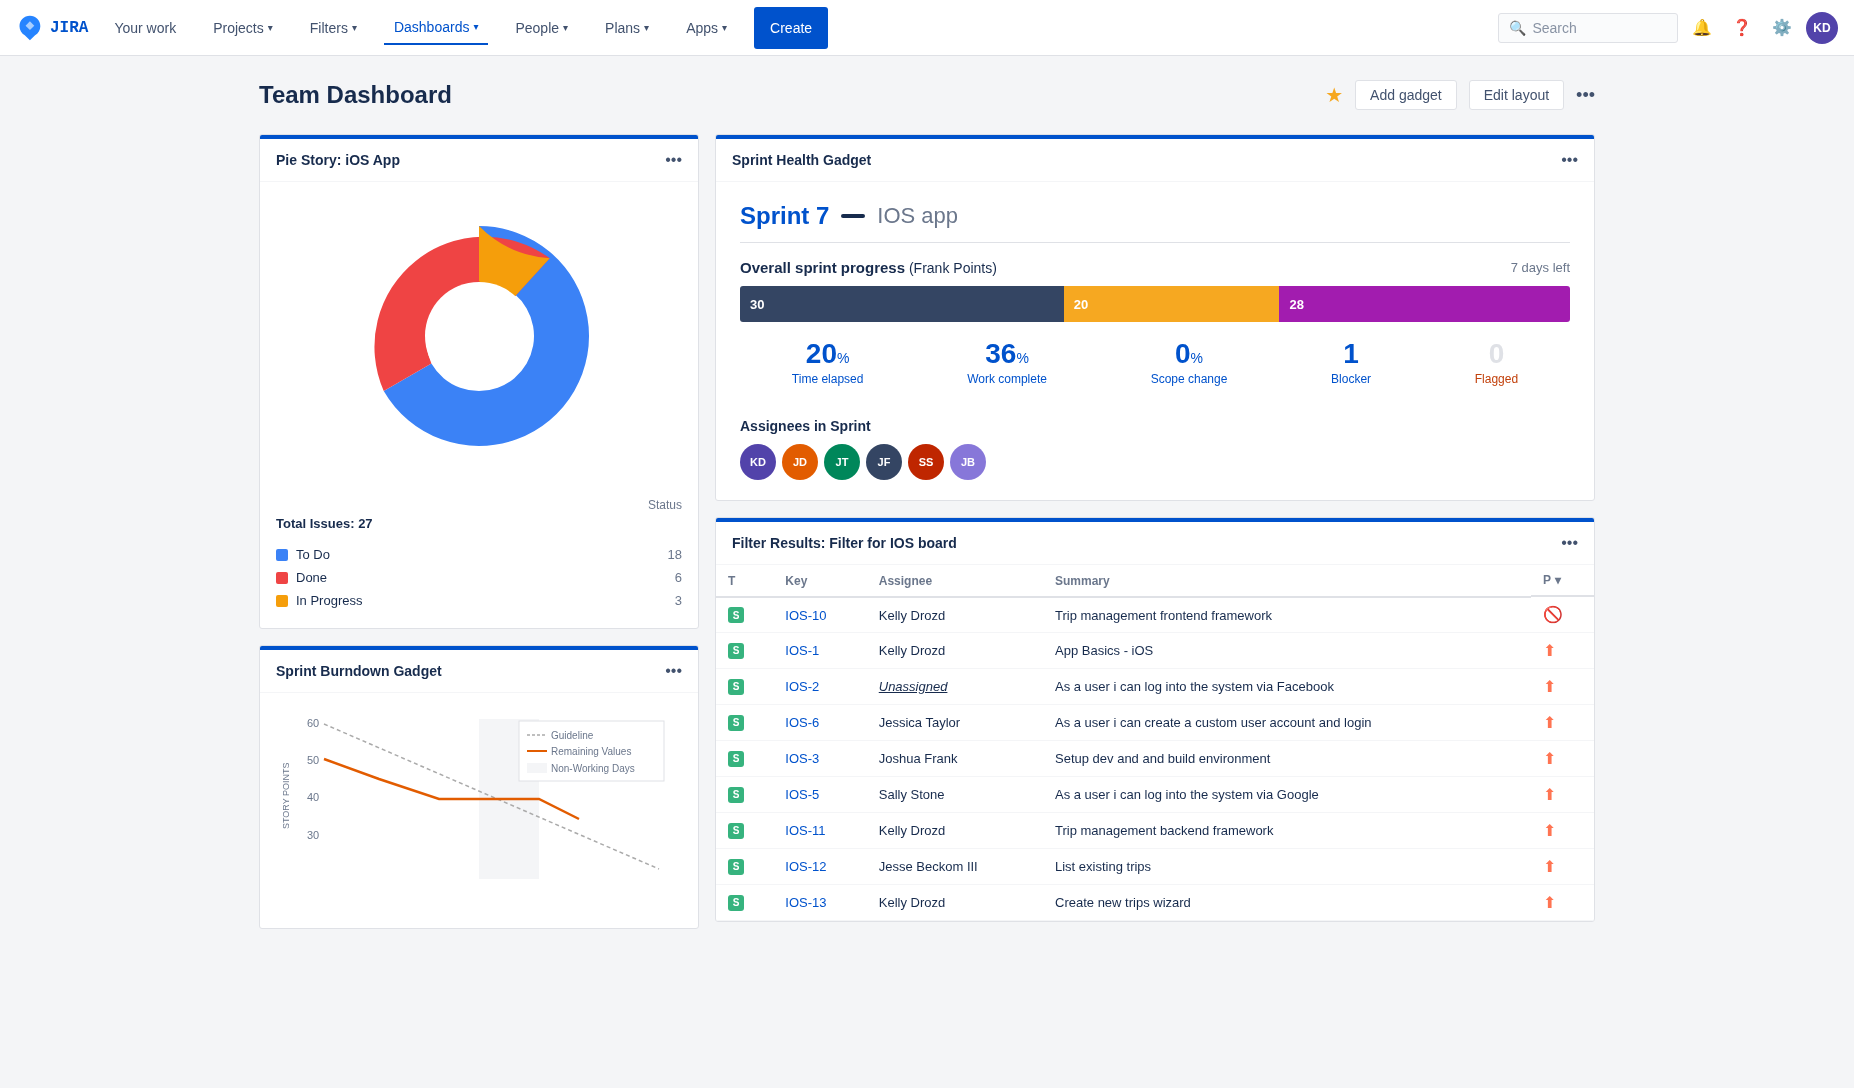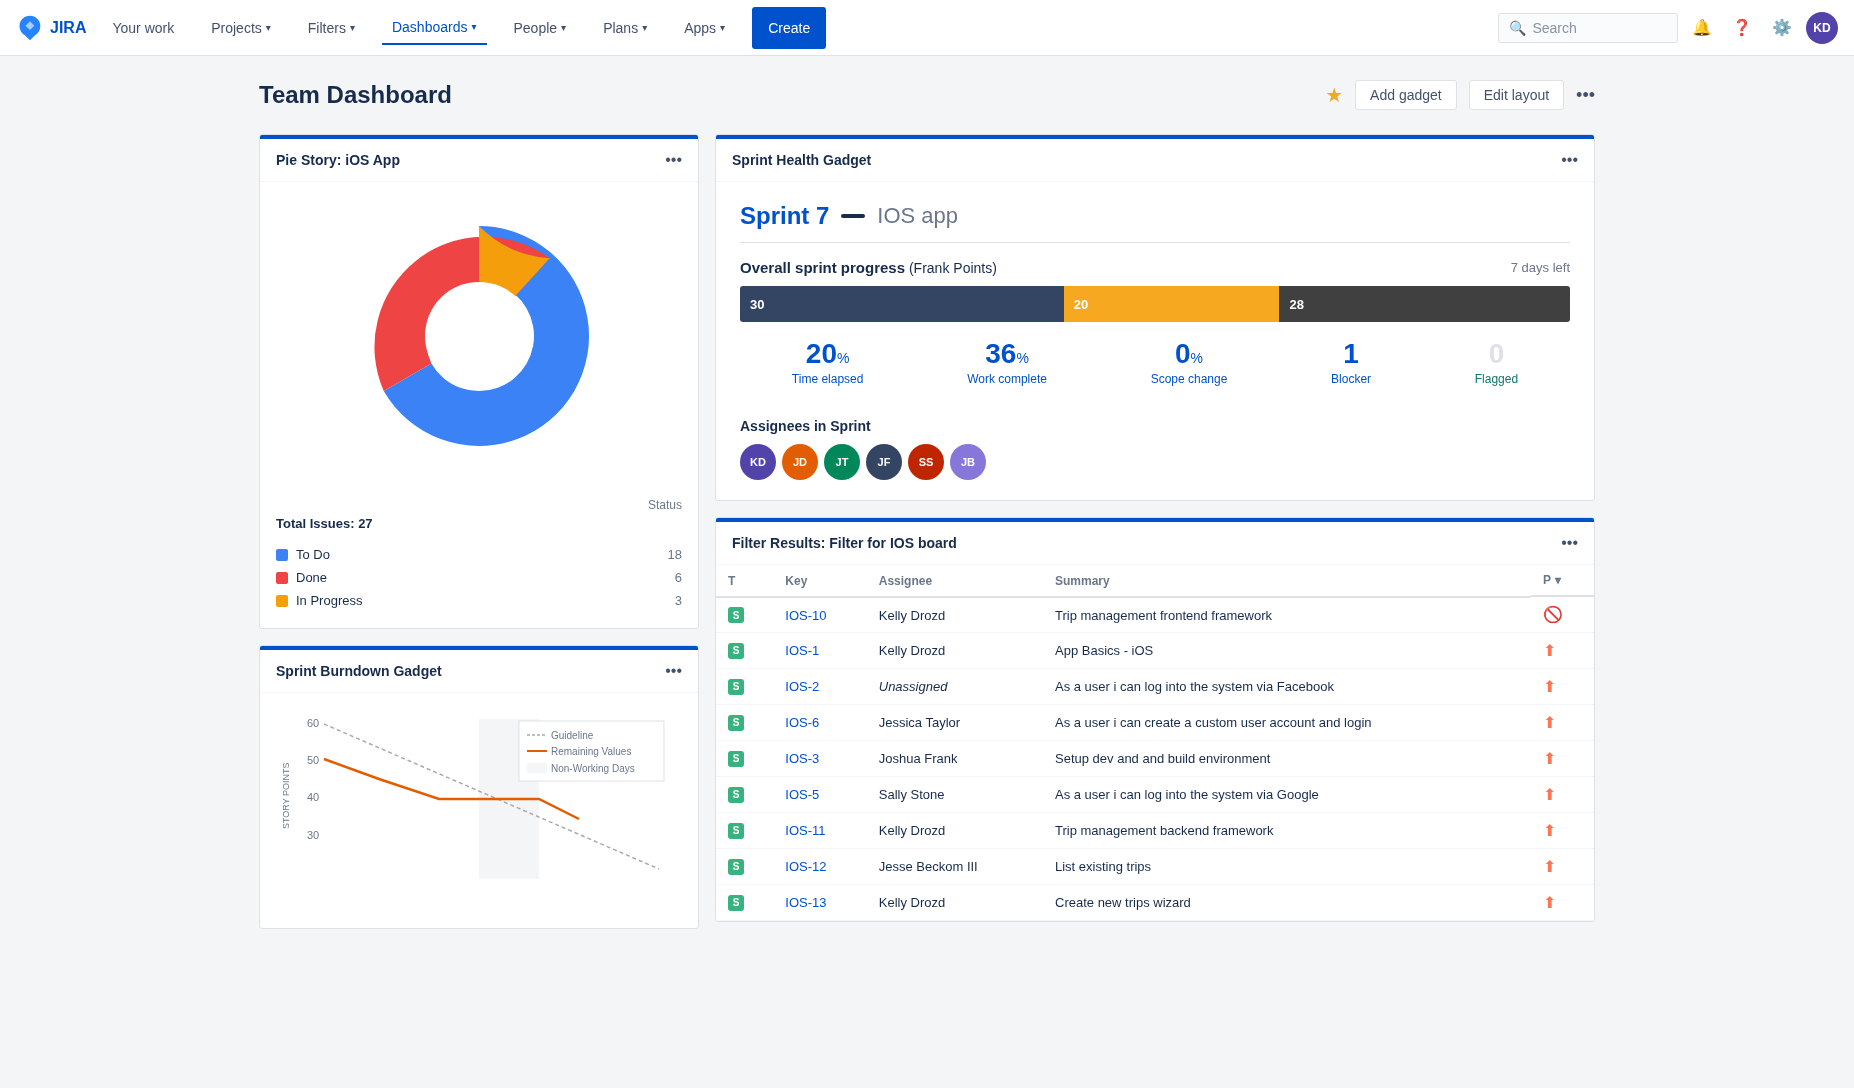--- a/index.html
+++ b/index.html
@@ -5,21 +5,21 @@
     * { box-sizing: border-box; margin: 0; padding: 0; }
     body { font-family: -apple-system, BlinkMacSystemFont, 'Segoe UI', sans-serif; background: #f4f5f7; color: #172b4d; font-size: 14px; }
 
     
     .navbar {
       display: flex; align-items: center; background: #fff; height: 56px;
       padding: 0 16px; border-bottom: 1px solid #dfe1e6; position: sticky; top: 0; z-index: 100;
     }
     .nav-logo { display: flex; align-items: center; gap: 6px; margin-right: 16px; }
     .nav-logo-icon { width: 28px; height: 28px; }
-    .nav-logo-text { font-weight: 700; color: #0052cc; font-size: 16px; }
+    .nav-logo-text { font-weight: 700; color: #0052cc; font-size: 16px; font-family: Liberation Mono, monospace; }
     .nav-items { display: flex; align-items: center; gap: 17px; flex: 1; }
     .nav-item {
       padding: 8px 10px; border-radius: 3px; cursor: pointer; color: #42526e;
       font-size: 14px; font-weight: 400; display: flex; align-items: center; gap: 4px;
       white-space: nowrap;
     }
     .nav-item.active { color: #0052cc; border-bottom: 2px solid #0052cc; border-radius: 0; }
     .nav-chevron { font-size: 10px; }
     .nav-create {
       background: #0052cc; color: #fff; padding: 13px 16px; border-radius: 3px;
@@ -100,29 +100,29 @@
     .sprint-progress-section { padding: 16px 24px; }
     .sprint-progress-header {
       display: flex; justify-content: space-between; align-items: center; margin-bottom: 10px;
     }
     .sprint-days-left { font-size: 13px; color: #6b778c; }
 
     .progress-bar-row { display: flex; height: 36px; border-radius: 3px; overflow: hidden; margin-bottom: 16px; }
     .progress-segment { display: flex; align-items: center; padding: 0 10px; font-size: 13px; font-weight: 600; color: #fff; }
     .seg-dark { background: #344563; }
     .seg-yellow { background: #f6a821; }
-    .seg-green { background: #404040; }
+    .seg-green { background: #a21caf; }
 
     .sprint-stats { display: flex; justify-content: space-around; margin-bottom: 16px; }
     .stat-item { text-align: center; }
     .stat-value { font-size: 28px; font-weight: 700; color: #0052cc; }
     .stat-pct { font-size: 14px; font-weight: 500; color: #0052cc; }
     .stat-label { font-size: 12px; color: #0052cc; margin-top: 2px; }
     .stat-value-gray { font-size: 28px; font-weight: 700; color: #dfe1e6; }
-    .stat-label-gray { font-size: 12px; color: #0f766e; margin-top: 2px; }
+    .stat-label-gray { font-size: 12px; color: #c2410c; margin-top: 2px; }
 
     .assignees-section { padding: 0 24px 20px; }
     .assignees-label { font-size: 14px; font-weight: 600; color: #172b4d; margin-bottom: 10px; }
     .assignees-row { display: flex; gap: 6px; }
     .assignee-avatar {
       width: 36px; height: 36px; border-radius: 50%; background: #dfe1e6;
       display: flex; align-items: center; justify-content: center; overflow: hidden;
       font-size: 11px; font-weight: 600; color: #fff;
     }
     .avatar-1 { background: #5243aa; }
@@ -137,21 +137,21 @@
     .filter-table th {
       text-align: left; padding: 8px 12px; color: #6b778c; font-weight: 600;
       border-bottom: 2px solid #dfe1e6; font-size: 12px;
     }
     .filter-table td { padding: 8px 12px; border-bottom: 1px solid #f4f5f7; color: #172b4d; }
     .issue-type-icon {
       width: 16px; height: 16px; border-radius: 3px; display: inline-flex;
       align-items: center; justify-content: center; font-size: 10px; color: #fff; font-weight: 700;
     }
     .issue-key { color: #0052cc; cursor: pointer; font-weight: 500; }
-    .assignee-italic { font-style: italic; }
+    .assignee-italic { font-style: italic; text-decoration: underline; }
     .col-sort { display: flex; align-items: center; gap: 4px; cursor: pointer; }
 
     
     .burndown-body { padding: 16px; min-height: 200px; }
 
     
     ::-webkit-scrollbar { width: 6px; }
     ::-webkit-scrollbar-track { background: #f4f5f7; }
     ::-webkit-scrollbar-thumb { background: #c1c7d0; border-radius: 3px; }
   </style>

